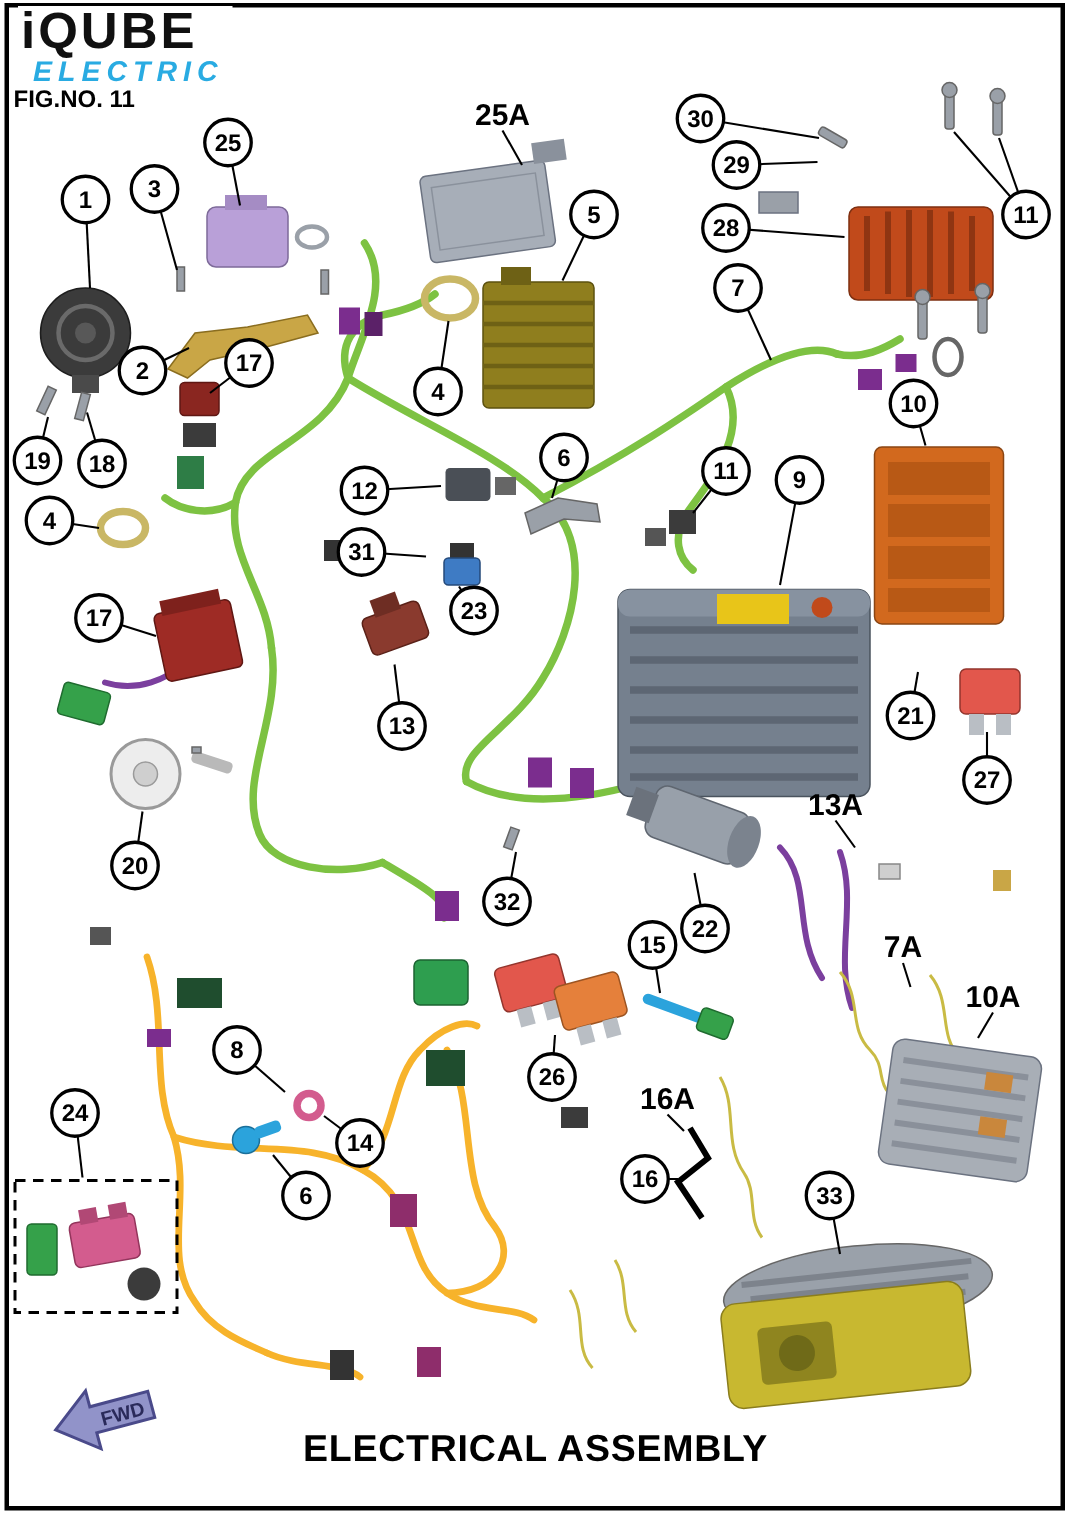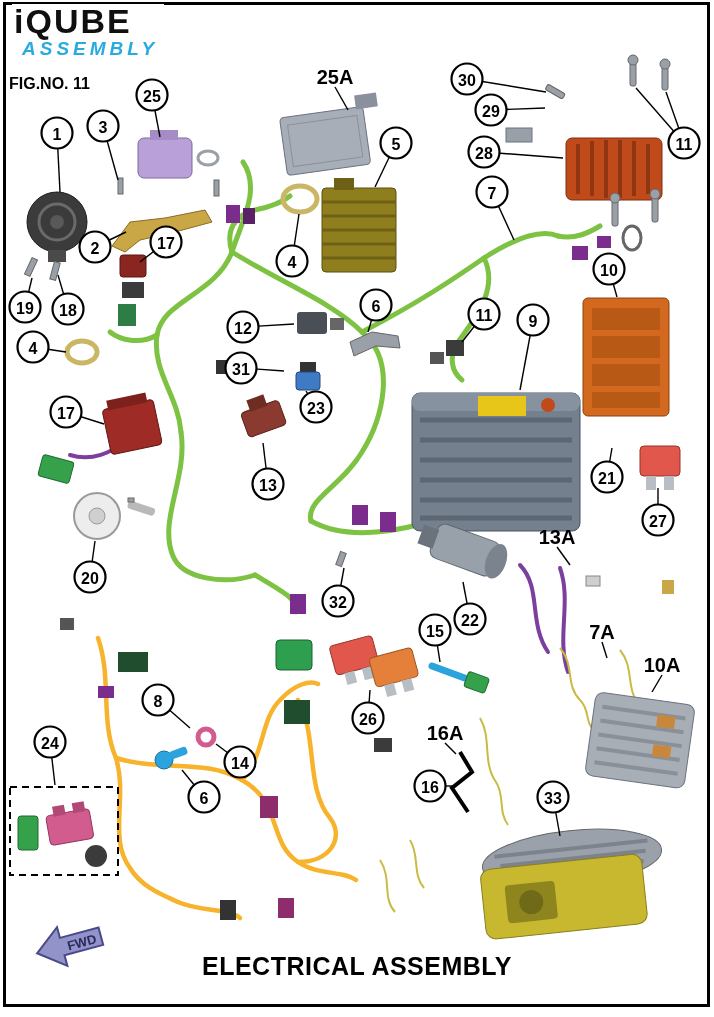--- a/index.html
+++ b/index.html
@@ -4,41 +4,41 @@
 <style>
   html,body{margin:0;padding:0;background:#fff;}
   .page{
     position:relative;width:714px;height:1017px;background:#fff;overflow:hidden;
     font-family:"Liberation Sans",sans-serif;
   }
   .frame{position:absolute;left:3px;top:2px;right:4px;bottom:10px;border:3px solid #000;}
   .logo{position:absolute;left:12px;top:4px;line-height:1;background:#fff;padding:0 6px 2px 2px;}
   .logo-main{font-weight:bold;font-size:34px;letter-spacing:2px;color:#101010;}
   .logo-sub{font-weight:bold;font-style:italic;font-size:19px;letter-spacing:4px;color:var(--brand-blue);margin-top:1px;margin-left:8px;}
-  .figno{position:absolute;left:9px;top:58px;font-weight:bold;font-size:16px;color:#000;margin-top:17px;}
+  .figno{position:absolute;left:9px;top:58px;font-weight:bold;font-size:16px;color:#000;}
   .title{position:absolute;left:0;right:0;top:952px;text-align:center;font-weight:bold;font-size:25px;color:#000;letter-spacing:0.5px;}
   svg.diagram{position:absolute;left:0;top:0;}
   .leader{stroke:#000;stroke-width:1.4;}
   .callout-circle{fill:#fff;stroke:#000;stroke-width:2.2;}
   .callout-text{font-family:"Liberation Sans",sans-serif;font-weight:bold;font-size:16px;fill:#000;text-anchor:middle;dominant-baseline:central;}
   .ref-label{font-family:"Liberation Sans",sans-serif;font-weight:bold;font-size:20px;fill:#000;text-anchor:middle;dominant-baseline:central;}
   .green{stroke:var(--harness-green);}
   .yellow{stroke:var(--harness-yellow);}
   .fwd-fill{fill:var(--fwd-arrow);}
   .fwd-text{font-family:"Liberation Sans",sans-serif;font-weight:bold;font-size:13px;fill:#2a2a5a;text-anchor:middle;dominant-baseline:central;}
 </style>
 </head>
 <body>
 
 <div class="page">
   <div class="frame"></div>
 
   <div class="logo">
     <div class="logo-main">iQUBE</div>
-    <div class="logo-sub">ASSEMBLY</div>
+    <div class="logo-sub">ELECTRIC</div>
   </div>
   <div class="figno">FIG.NO. 11</div>
 
   <svg class="diagram" width="714" height="1017" viewBox="0 0 714 1017">
 
     <g class="green" fill="none" stroke-width="5" stroke-linecap="round">
       <path d="M243,162 C262,190 240,225 232,252 C215,295 163,300 157,335 C152,372 178,395 181,432"></path>
       <path d="M181,432 C188,478 158,520 173,556 C182,579 225,585 255,575"></path>
       <path d="M232,252 C280,282 332,302 362,332 C398,362 382,420 362,452 C342,486 305,500 311,521"></path>
       <path d="M362,332 C420,302 455,278 484,258 C512,240 540,228 558,236"></path>

